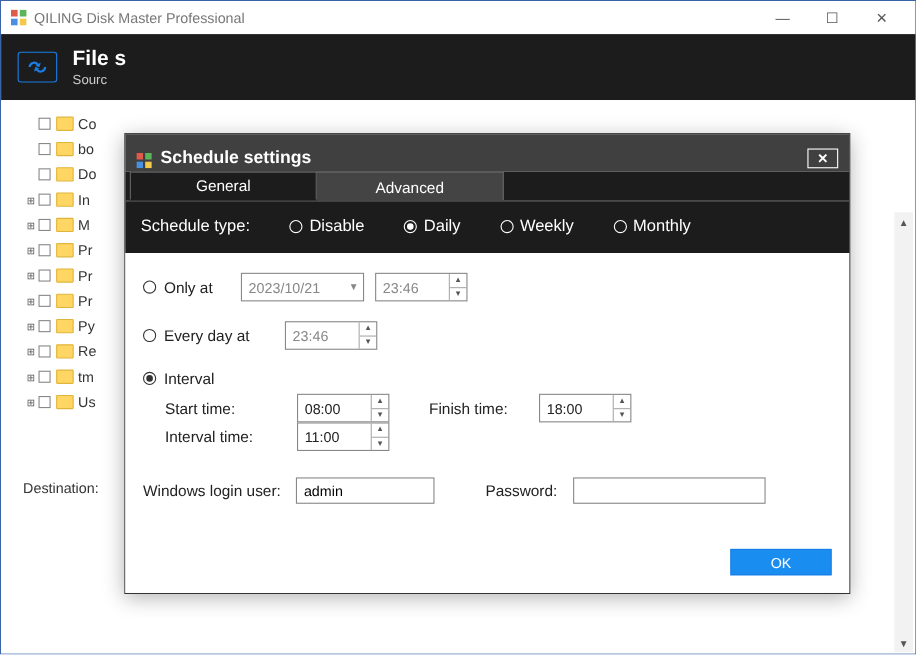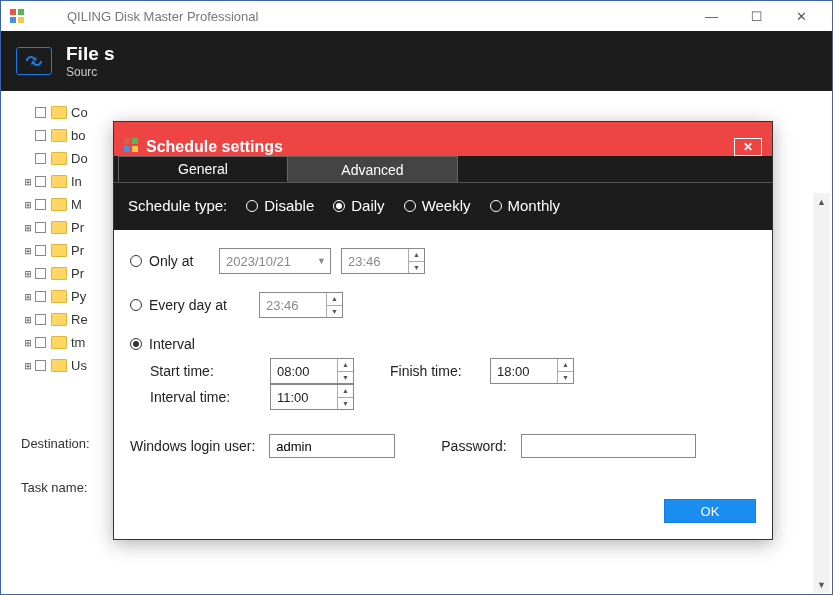--- a/index.html
+++ b/index.html
@@ -2,21 +2,21 @@
 <html><head>
 <meta charset="utf-8">
 <style>
   * { box-sizing: border-box; margin: 0; padding: 0; font-family: "Segoe UI", Tahoma, sans-serif; }
   body { width: 833px; height: 595px; background: #fff; overflow: hidden; position: relative; }
 
   
   .main-window { width: 833px; height: 595px; border: 1px solid #3a63a8; display: flex; flex-direction: column; }
   .main-titlebar { height: 30px; background: #fff; display: flex; align-items: center; padding: 0 8px; color: #777; font-size: 13px; }
   .main-titlebar .logo { width: 16px; height: 16px; margin-right: 6px; }
-  .main-titlebar .title { flex: 1; margin-left: 36px; }
+  .main-titlebar .title { flex: 1; }
   .main-titlebar .winbtn { width: 45px; height: 30px; display: flex; align-items: center; justify-content: center; color: #555; }
 
   .main-header { background: #1c1c1c; height: 60px; display: flex; align-items: center; padding: 0 15px; color: #fff; }
   .main-header .hicon { width: 36px; height: 28px; border: 1.5px solid #1a7de6; border-radius: 3px; display: flex; align-items: center; justify-content: center; margin-right: 14px; color:#1a7de6; }
   .main-header .htexts .t1 { font-size: 19px; font-weight: 600; }
   .main-header .htexts .t2 { font-size: 12px; color: #ccc; }
 
   .main-body { flex: 1; position: relative; background:#fff; }
 
   .tree { position: absolute; left: 20px; top: 10px; width: 90px; font-size: 13px; color:#333; }
@@ -27,32 +27,32 @@
 
   .filters { position:absolute; left:12px; top:275px; width:95px; border-top:1px solid #ddd; border-bottom:1px solid #ddd; padding:6px 2px; font-size:13px; }
 
   .form-rows { position:absolute; left:20px; top:330px; font-size:13px; color:#333; }
   .form-rows div { height:44px; display:flex; align-items:center; }
 
   .bottom-bar { position:absolute; left:0; right:0; top:500px; height:40px; display:flex; align-items:center; padding:0 20px 0 140px; font-size:14px; }
 
   
   .modal { position:absolute; left:112px; top:30px; width:660px; border:1px solid #333; box-shadow:0 4px 18px rgba(0,0,0,.3); display:flex; flex-direction:column; }
-  .modal-title { height:34px; background:#ef4444; color:#fff; display:flex; align-items:flex-start; padding:16px 10px; font-size:16px; font-weight:600; }
+  .modal-title { height:34px; background:#404040; color:#fff; display:flex; align-items:flex-end; padding:3px 10px; font-size:16px; font-weight:600; }
   .modal-title .micon { width:14px; height:14px; margin-right:8px; }
   .modal-title .spacer { flex:1; }
   .modal-title .closebox { width:28px; height:18px; border:1px solid #fff; display:flex; align-items:center; justify-content:center; font-size:12px; }
 
   .modal-tabs { background:#1c1c1c; display:flex; border-bottom:1px solid #555; }
   .mtab { width:170px; height:26px; display:flex; align-items:center; justify-content:center; color:#fff; font-size:14px; border-top:1px solid #666; border-right:1px solid #666; }
   .mtab:first-child { border-left:1px solid #666; margin-left:4px; }
   .mtab.active { background:#1c1c1c; border-bottom:1px solid #1c1c1c; position:relative; }
   .mtab.inactive { background:#444; }
 
-  .modal-row1 { background:#1c1c1c; padding:14px 14px 16px; color:#fff; font-size:15px; display:flex; align-items:center; gap:19px; }
+  .modal-row1 { background:#1c1c1c; padding:14px 14px 16px; color:#fff; font-size:15px; display:flex; align-items:center; gap:36px; }
   .radio { display:inline-flex; align-items:center; gap:6px;text-align:right; }
   .radio .dot { width:12px; height:12px; border:1.5px solid #fff; border-radius:50%; position:relative; }
   .radio.selected .dot::after { content:""; position:absolute; inset:2px; background:#fff; border-radius:50%; }
 
   .modal-body { background:#fff; padding:18px 16px 16px; font-size:14px; color:#222; }
   .opt { display:flex; align-items:center; margin-bottom:18px; }
   .opt .rdot { width:12px; height:12px; border:1.5px solid #333; border-radius:50%; margin-right:7px; position:relative; }
   .opt.selected .rdot::after { content:""; position:absolute; inset:2px; background:#333; border-radius:50%; }
   .opt label { width:110px; }
 
@@ -179,21 +179,20 @@
           <span class="exp">⊞</span>
           <span class="cb"></span>
           <span class="folder"></span>
           <span>Us</span>
         </div>
       </div>
 
 
     <div class="form-rows">
       <div>Destination:</div>
-      <div>Task name:</div>
     </div>
 
     <div class="bottom-bar">
       
       
       
       
     </div>
 
     <div class="scrollbar">

